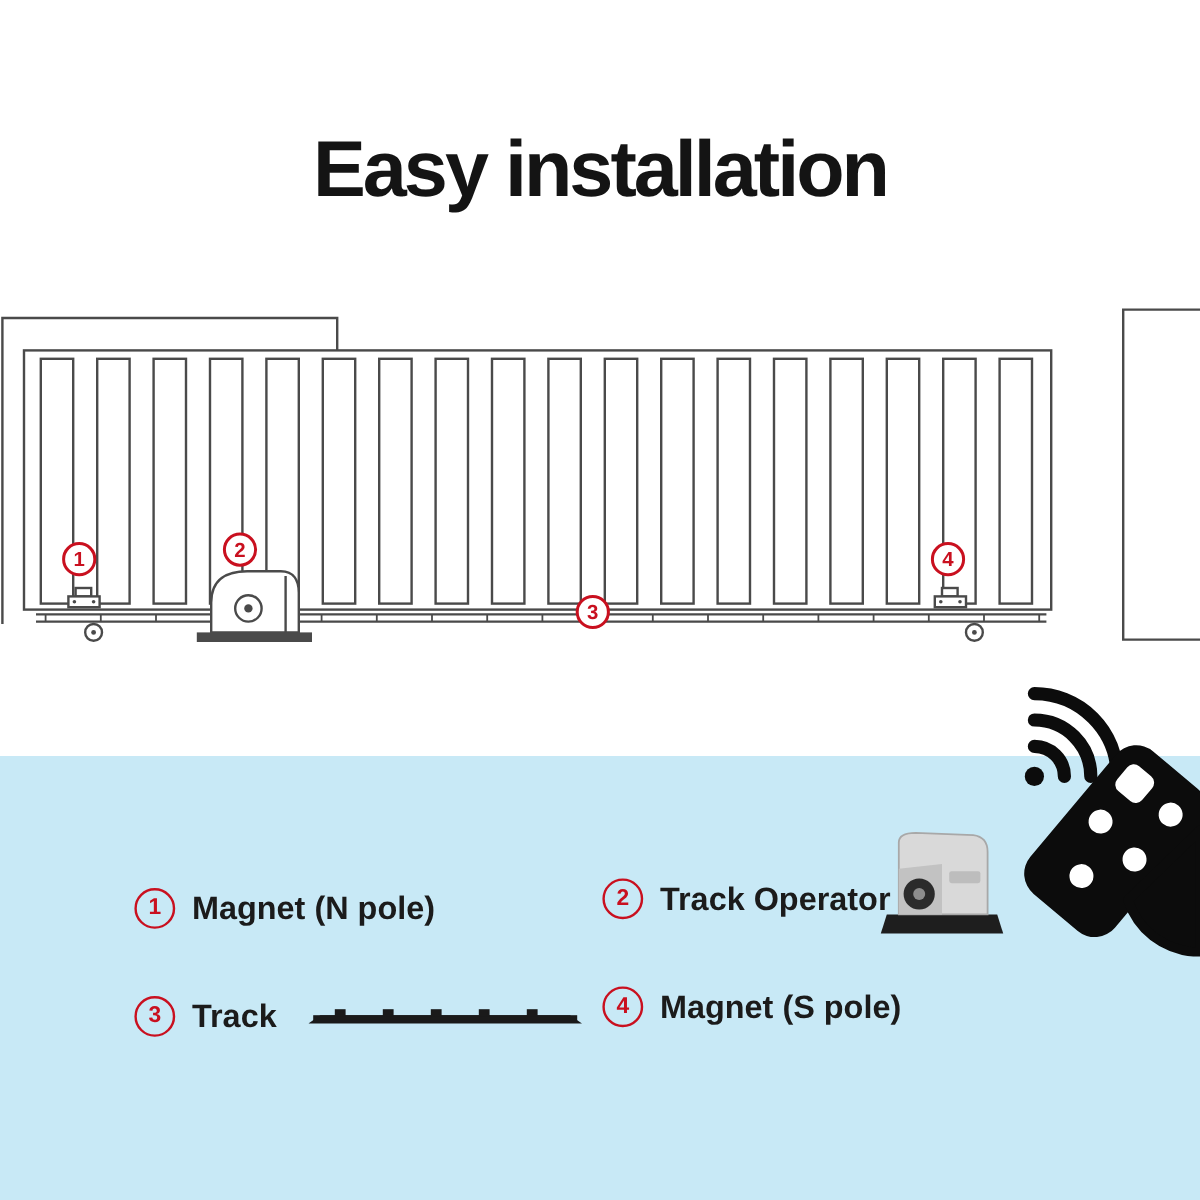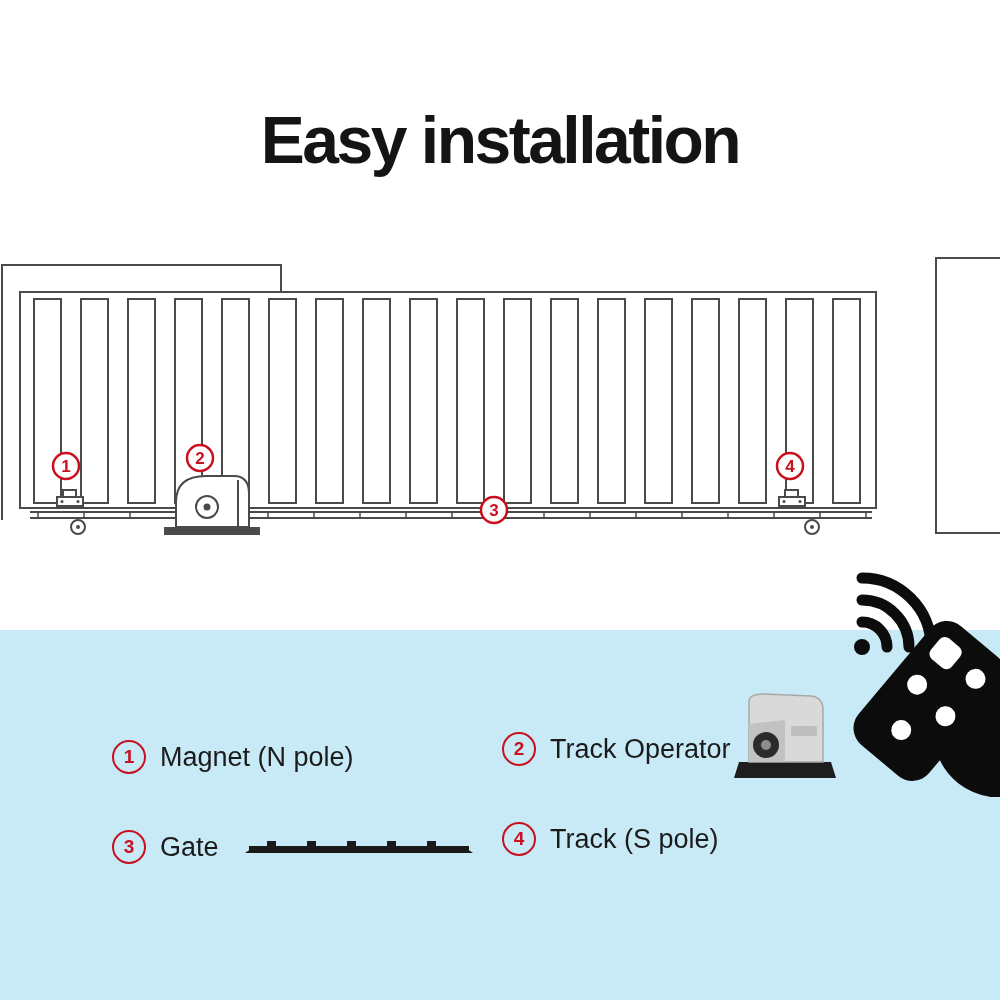--- a/index.html
+++ b/index.html
@@ -23,21 +23,21 @@
   .callout-circle{fill:#ffffff;stroke:#c9101f;stroke-width:2.5;}
   .callout-num{fill:#c9101f;font-size:17px;font-weight:bold;text-anchor:middle;font-family:"Liberation Sans", sans-serif;}
   .legend-item{
     position:absolute;display:flex;align-items:center;gap:14px;
   }
   .legend-badge{
     width:30px;height:30px;border:2.5px solid #c9101f;border-radius:50%;
     color:#c9101f;font-weight:bold;font-size:19px;
     display:flex;align-items:center;justify-content:center;flex:0 0 auto;
   }
-  .legend-label{font-size:27px;color:#1b1b1b;font-weight:400;white-space:nowrap;}
+  .legend-label{font-size:27px;color:#1b1b1b;font-weight:700;white-space:nowrap;}
   .track-graphic{margin-left:12px;}
   .remote-svg{position:absolute;left:790px;top:552px;}
   .operator-photo{position:absolute;left:733px;top:690px;}
 </style>
 </head>
 <body>
 
 <div class="title">Easy installation</div>
 
 <div class="blue-panel"></div>
@@ -176,28 +176,28 @@
   <span class="legend-label">Magnet (N pole)</span>
 </div>
 
 <div class="legend-item" style="left:502px;top:732px;">
   <span class="legend-badge">2</span>
   <span class="legend-label">Track Operator</span>
 </div>
 
 <div class="legend-item" style="left:112px;top:830px;">
   <span class="legend-badge">3</span>
-  <span class="legend-label">Gate</span>
+  <span class="legend-label">Track</span>
   <svg class="track-graphic" width="228" height="22" viewBox="0 0 228 22">
     <polygon points="0,17 10,10 218,10 228,17" fill="#1a1a1a"></polygon>
     <rect x="4" y="10" width="220" height="6" fill="#1a1a1a"></rect>
     <rect x="22" y="5" width="9" height="6" fill="#1a1a1a"></rect>
     <rect x="62" y="5" width="9" height="6" fill="#1a1a1a"></rect>
     <rect x="102" y="5" width="9" height="6" fill="#1a1a1a"></rect>
     <rect x="142" y="5" width="9" height="6" fill="#1a1a1a"></rect>
     <rect x="182" y="5" width="9" height="6" fill="#1a1a1a"></rect>
   </svg>
 </div>
 
 <div class="legend-item" style="left:502px;top:822px;">
   <span class="legend-badge">4</span>
-  <span class="legend-label">Track (S pole)</span>
+  <span class="legend-label">Magnet (S pole)</span>
 </div>
 
 </body></html>

